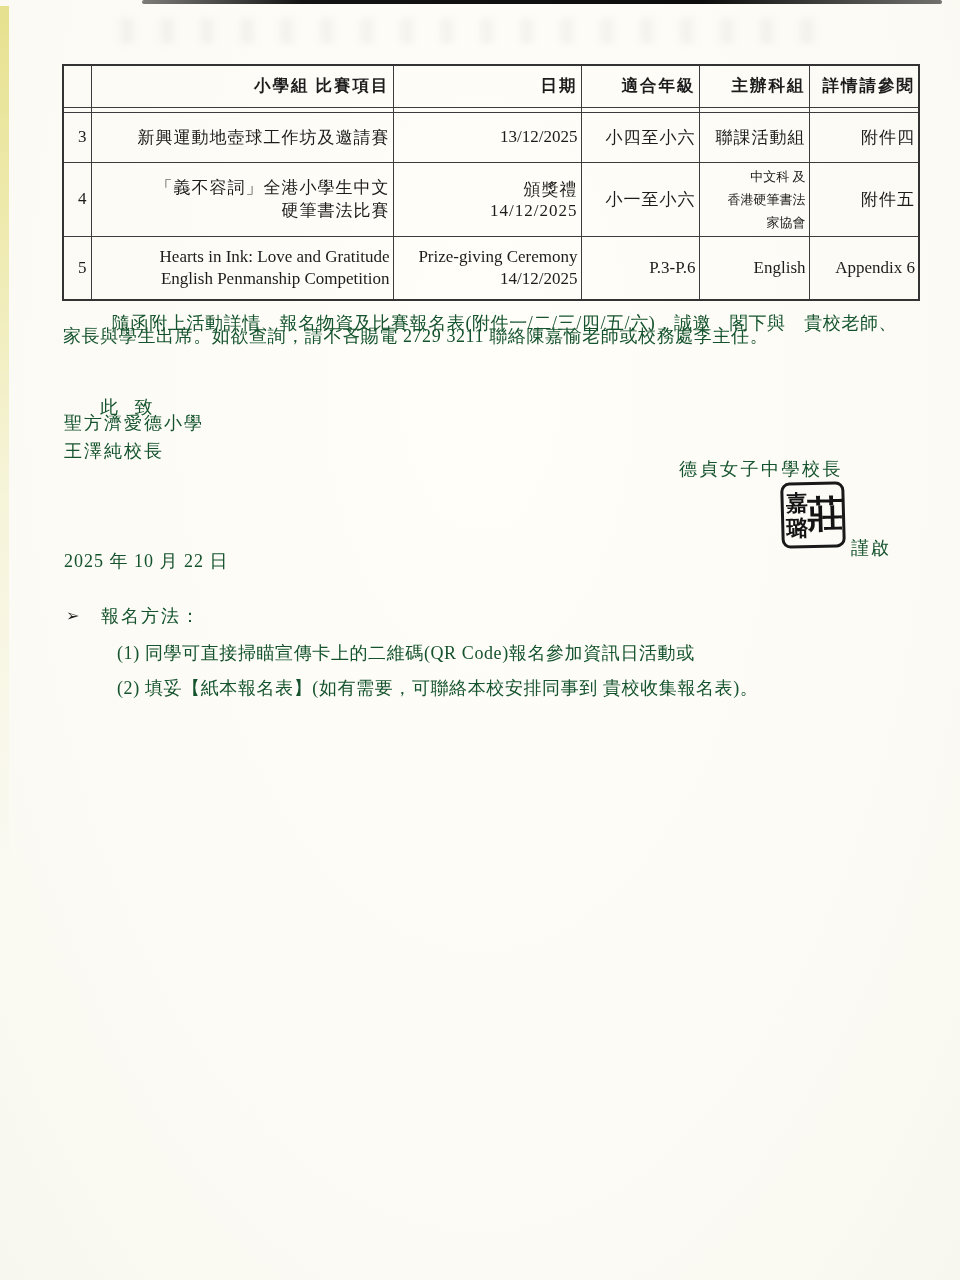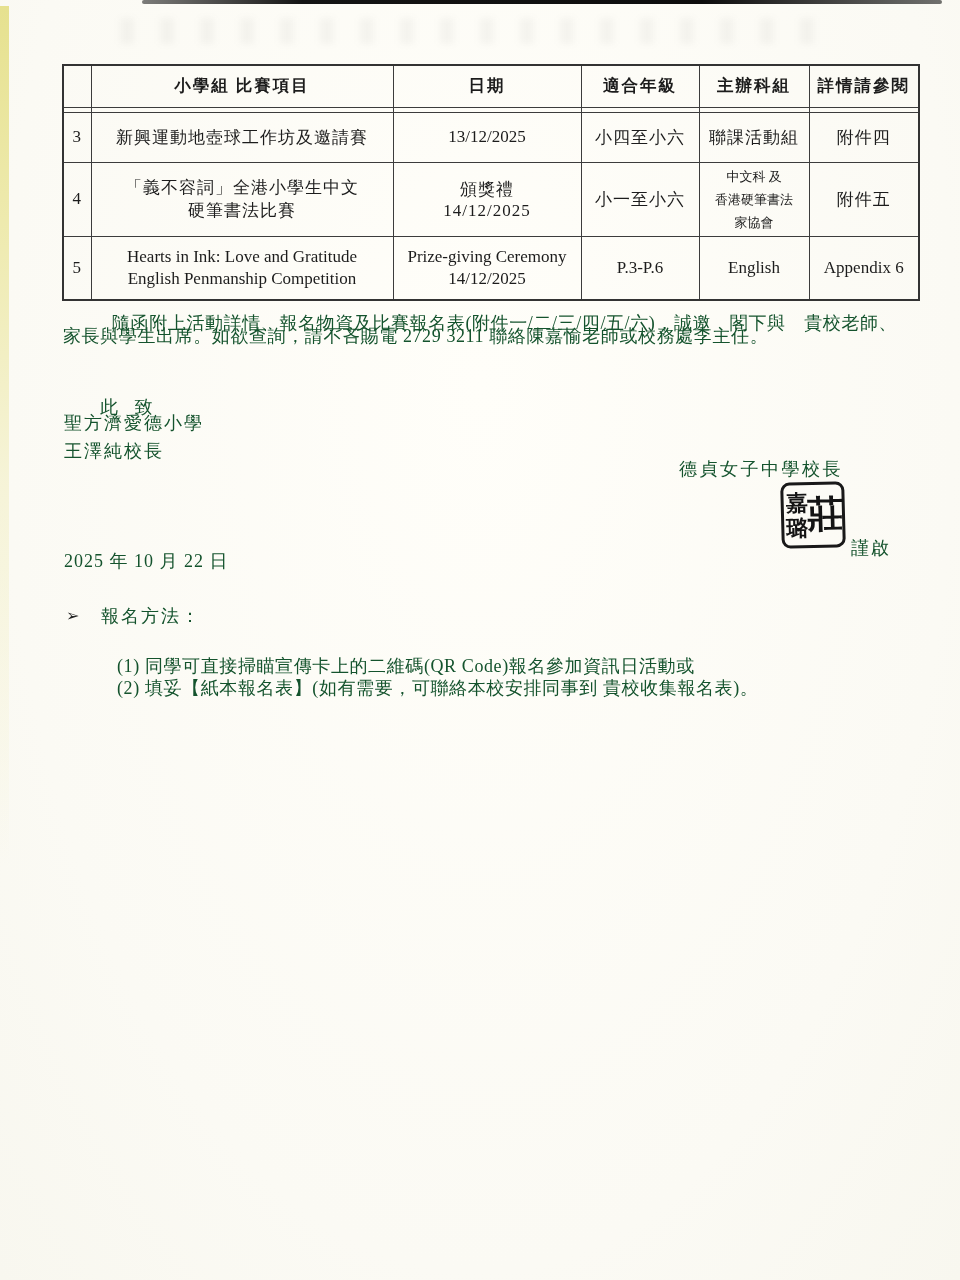--- a/index.html
+++ b/index.html
@@ -30,21 +30,21 @@
   }
   
   table.comp-table {
     position: absolute; left: 62px; top: 64px;
     border-collapse: collapse; table-layout: fixed;
     width: 856px;
     font-size: 17px; color: #1c1c1c;
   }
   .comp-table td, .comp-table th {
     border: 1px solid #3c3c3c;
-    text-align: center; vertical-align: middle;
+    text-align: right; vertical-align: middle;
     white-space: pre-line;
     padding: 2px 3px;
     font-weight: normal;
     letter-spacing: 1px;
   }
   .comp-table { border: 2px solid #333; }
   .comp-table thead th { height: 42px; font-weight: bold; font-size: 16.5px; letter-spacing: 2px; }
   .comp-table tr.spacer-row td { height: 5px; padding: 0; border-top: 1px solid #3c3c3c; border-bottom: 1px solid #3c3c3c; }
   .comp-table .r3 td { height: 50px; }
   .comp-table .r4 td { height: 64px; }
@@ -62,21 +62,21 @@
   .para-1 { left: 112px; top: 311px; }
   .para-2 { left: 63px; top: 324px; }
   .closing { left: 100px; top: 383px; letter-spacing: 6px; margin-top: 12px; }
   .recipient-school { left: 64px; top: 411px; letter-spacing: 2px; }
   .recipient-principal { left: 64px; top: 439px; letter-spacing: 2px; }
   .sender-title { left: 679px; top: 457px; letter-spacing: 2.5px; }
   .signoff { left: 851px; top: 536px; letter-spacing: 2px; }
   .doc-date { left: 64px; top: 549px; letter-spacing: 1px; }
   .reg-bullet { left: 66px; top: 606px; font-size: 16px; font-family: "DejaVu Sans", sans-serif; color: #222; }
   .reg-heading { left: 101px; top: 604px; letter-spacing: 2px; }
-  .reg-item-1 { left: 117px; top: 641px; margin-top: 13px; }
+  .reg-item-1 { left: 117px; top: 641px; }
   .reg-item-2 { left: 117px; top: 676px; }
   
   .seal {
     position: absolute; left: 781px; top: 482px;
     width: 64px; height: 66px;
     border: 3.5px solid #191919; border-radius: 9px;
     display: flex; flex-direction: row;
     color: #141414; font-weight: bold;
     transform: rotate(-1.5deg);
     background: rgba(255,255,255,0);

